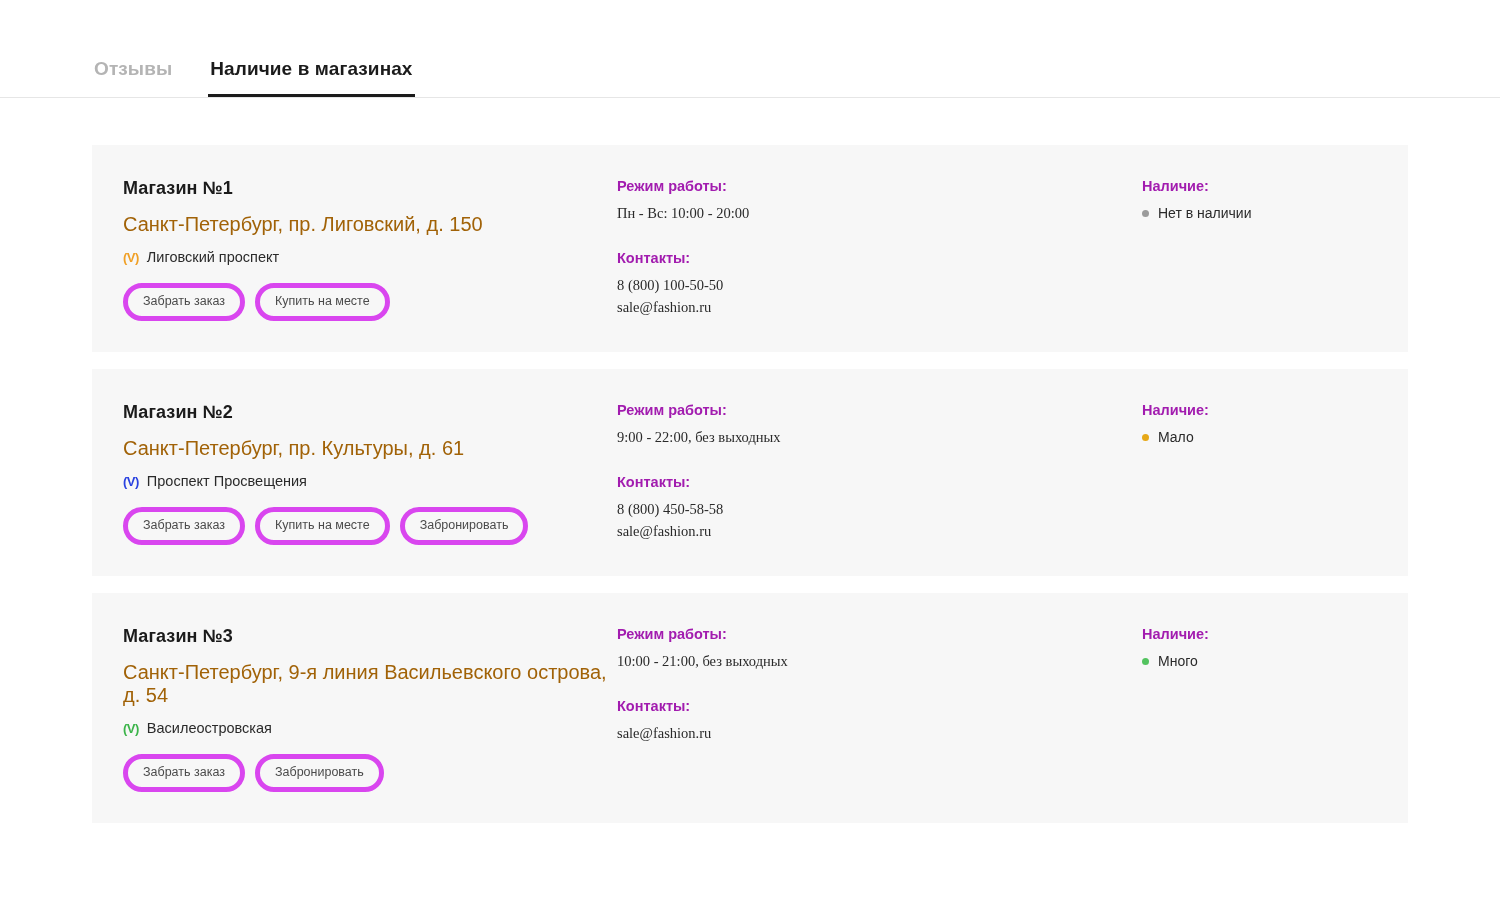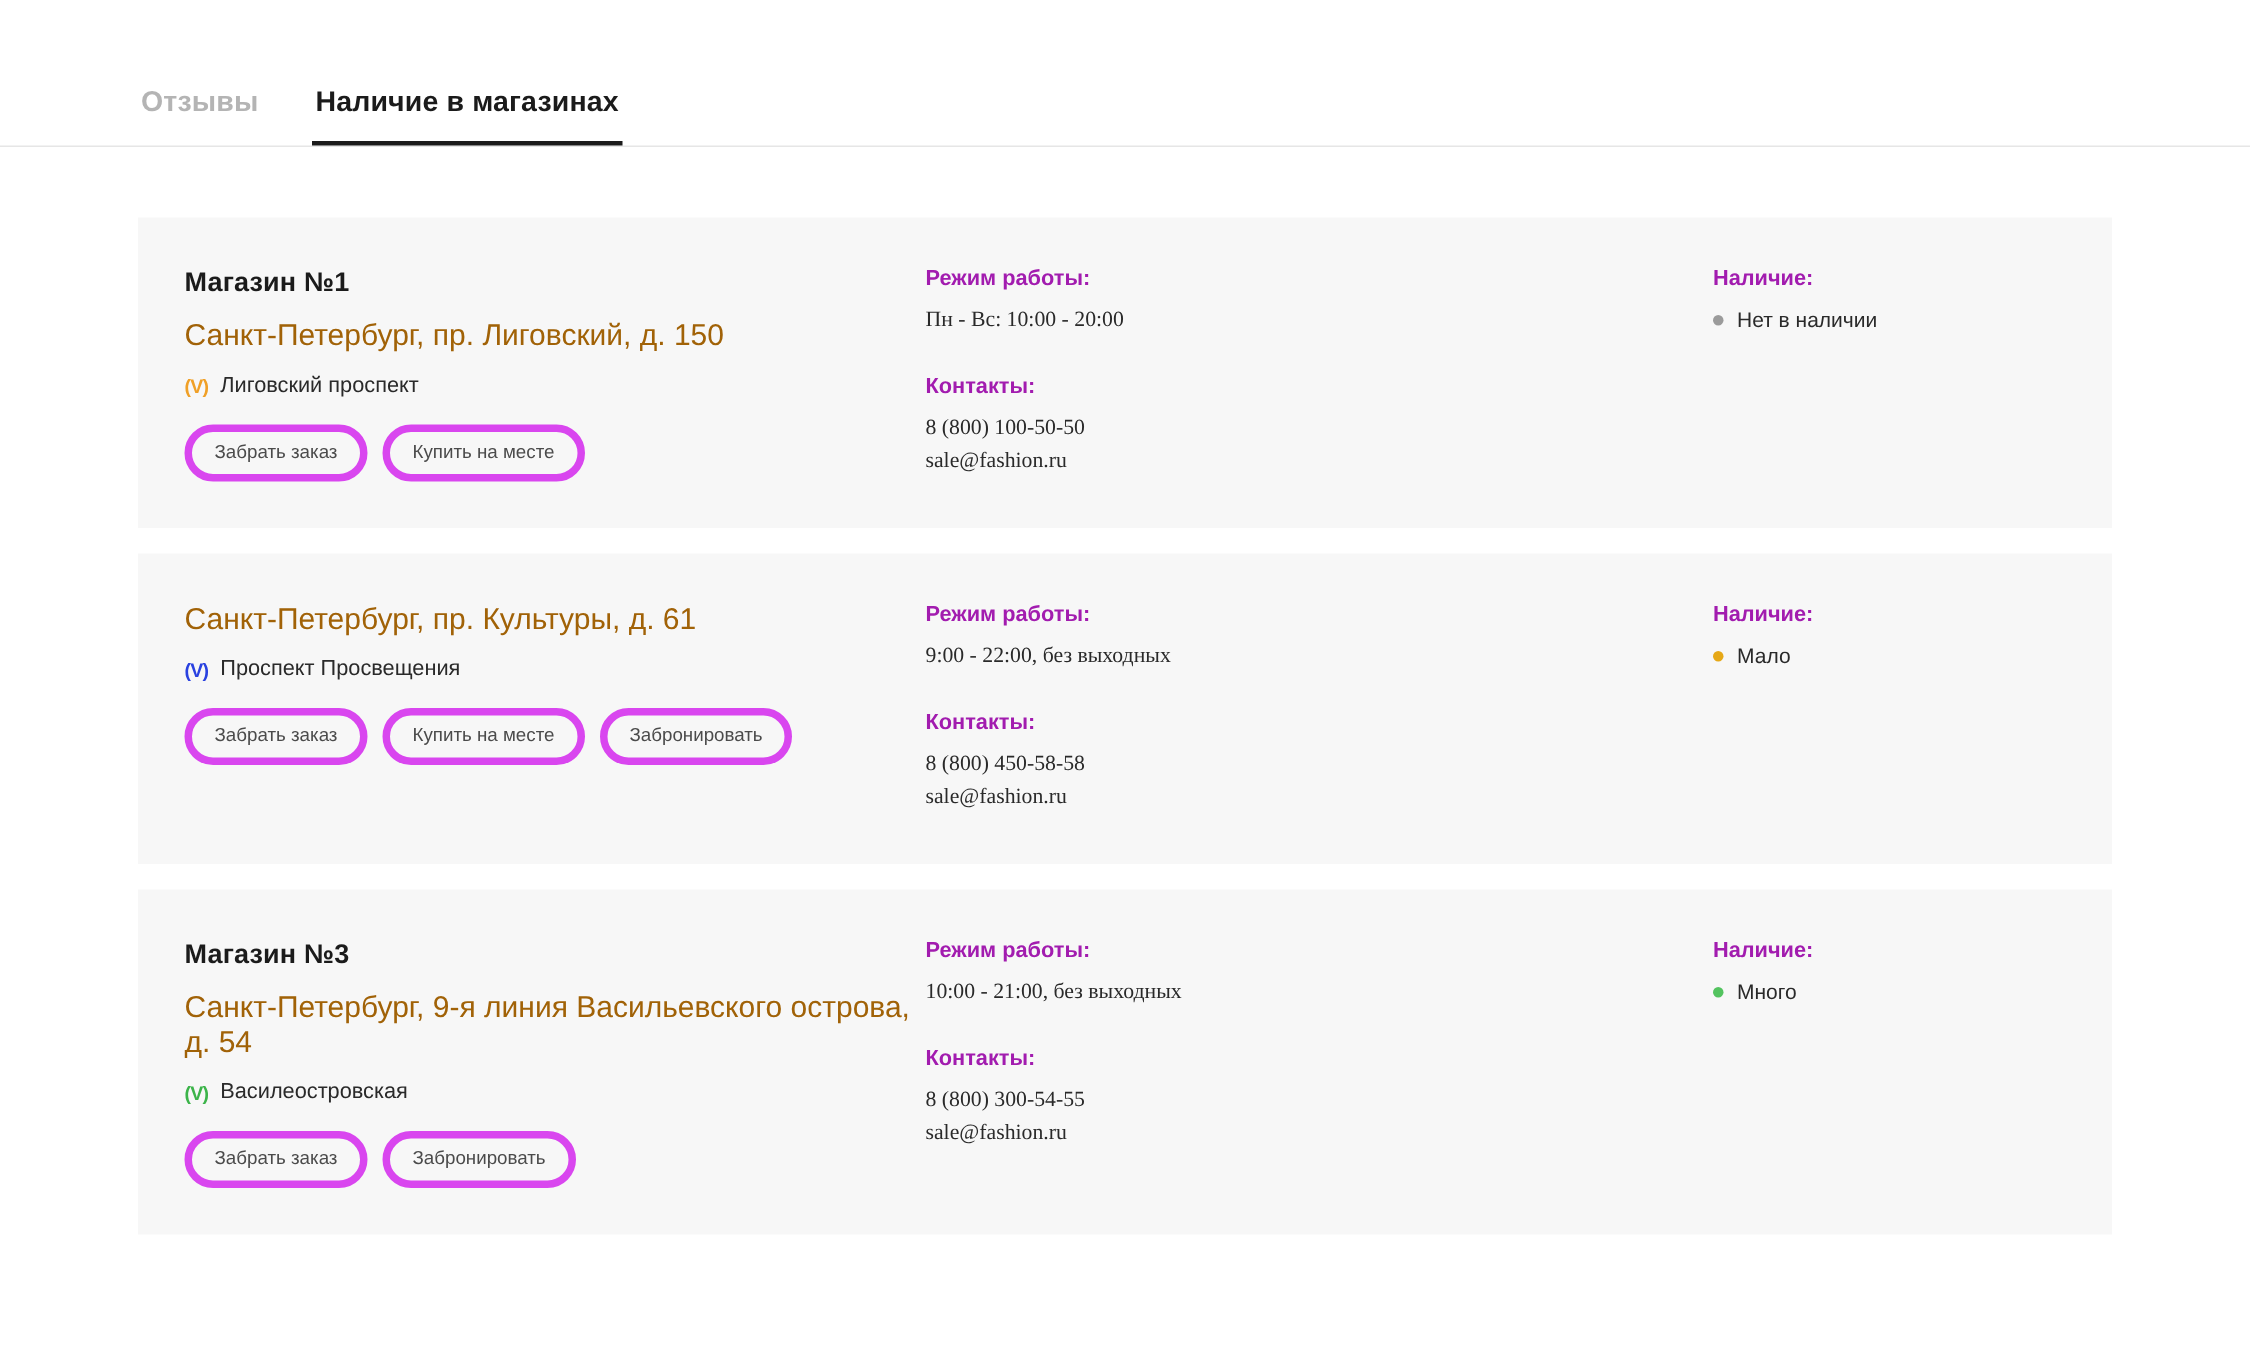--- a/index.html
+++ b/index.html
@@ -176,20 +176,21 @@
         <div class="field-label">Наличие:</div>
         <div class="stock-row">
           <span class="dot" style="background:#9b9b9b"></span>
           <span>Нет в наличии</span>
         </div>
       </div>
     </div>
 
     <div class="store-card">
       <div class="col-main">
+        <div class="store-name">Магазин №2</div>
         <div class="store-address">Санкт-Петербург, пр. Культуры, д. 61</div>
         <div class="metro-row">
           <span class="metro-icon" style="color:#2a42e0">(V)</span>
           <span>Проспект Просвещения</span>
         </div>
         <div class="btn-row">
           <button class="pill">Забрать заказ</button>
           <button class="pill">Купить на месте</button>
           <button class="pill">Забронировать</button>
         </div>
@@ -222,21 +223,20 @@
         <div class="btn-row">
           <button class="pill">Забрать заказ</button>
           <button class="pill">Забронировать</button>
         </div>
       </div>
       <div class="col-mid">
         <div class="field-label">Режим работы:</div>
         <div class="field-value">10:00 - 21:00, без выходных</div>
         <div class="gap"></div>
         <div class="field-label">Контакты:</div>
-        <div class="field-value">8 (800) 300-54-55</div>
         <div class="field-value">sale@fashion.ru</div>
       </div>
       <div class="col-right">
         <div class="field-label">Наличие:</div>
         <div class="stock-row">
           <span class="dot" style="background:#53c35f"></span>
           <span>Много</span>
         </div>
       </div>
     </div>

